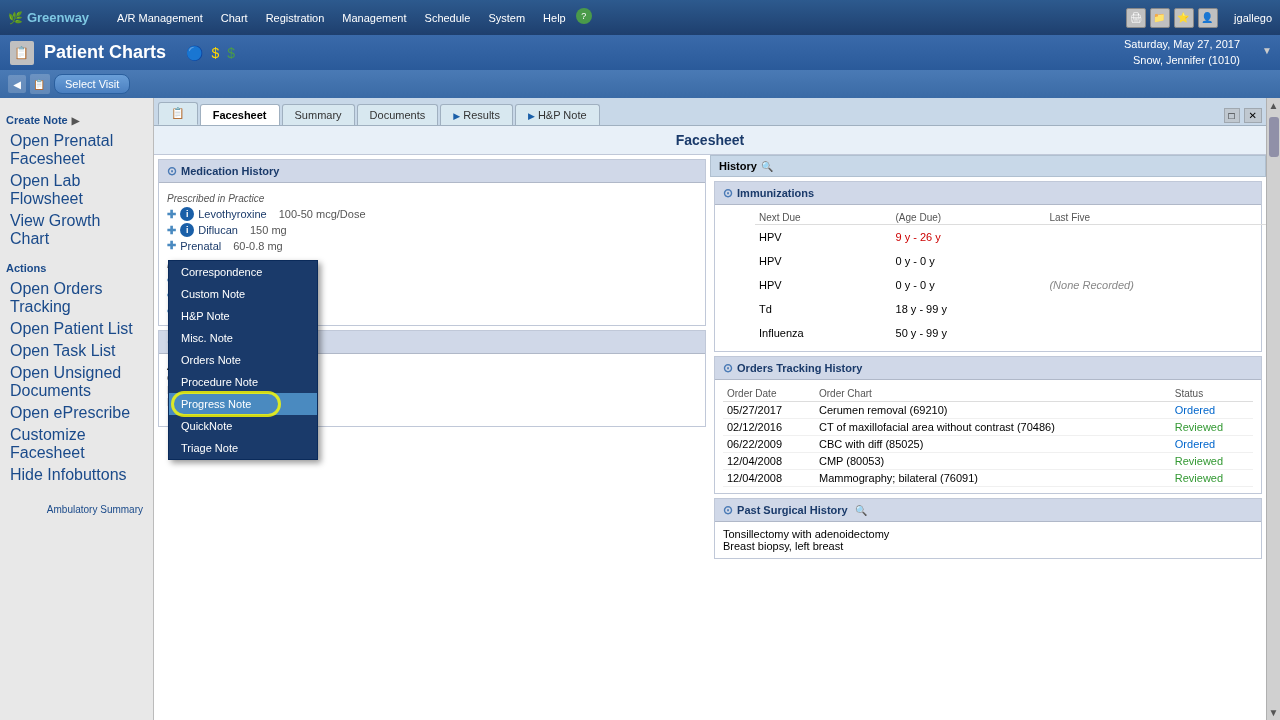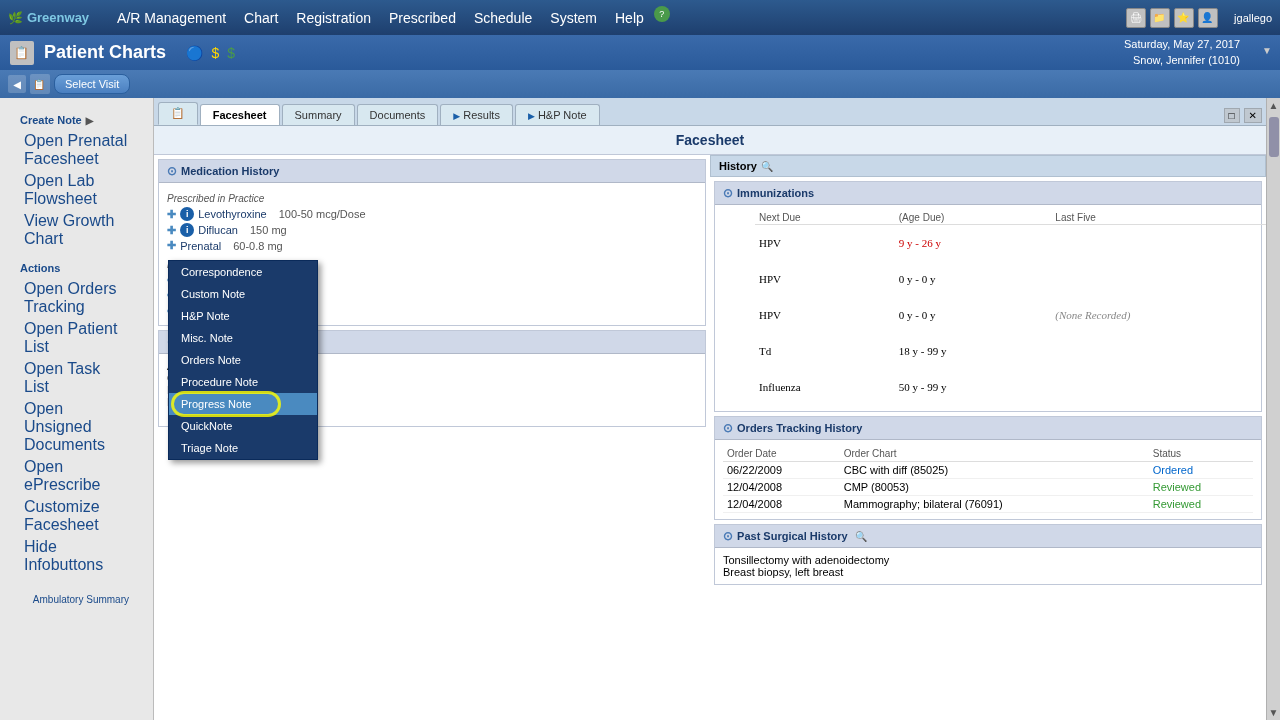--- a/index.html
+++ b/index.html
@@ -19,21 +19,21 @@
       gap: 4px;
       margin-right: 20px;
     }
     #top-nav {
       display: flex;
       gap: 2px;
       flex: 1;
     }
     .top-nav-item {
       color: #fff;
-      font-size: 14px;
+      font-size: 11px;
       padding: 4px 8px;
       cursor: pointer;
       white-space: nowrap;
     }
     #top-right {
       display: flex;
       align-items: center;
       gap: 8px;
       color: #fff;
       font-size: 11px;
@@ -82,21 +82,21 @@
       display: flex;
       height: calc(720px - 63px - 35px);
       background: #d4d4d4;
     }
 
     
     #sidebar {
       width: 154px;
       background: #e8e8e8;
       border-right: 1px solid #bbb;
-      padding: 8px 20px;
+      padding: 8px 6px;
       flex-shrink: 0;
     }
     .sidebar-section-header {
       color: #1a4a8a;
       font-weight: bold;
       font-size: 11px;
       margin-bottom: 4px;
       margin-top: 8px;
       display: flex;
       align-items: center;
@@ -217,22 +217,21 @@
     }
     .imm-table th {
       color: #555;
       font-weight: normal;
       text-align: left;
       padding: 1px 4px;
       border-bottom: 1px solid #ddd;
       font-size: 10px;
     }
     .imm-table td {
-      padding: 12px 4px;
-      font-family: Liberation Serif, serif;
+      padding: 6px 4px;
     }
     .none-recorded { font-style: italic; color: #888; }
 
     
     .orders-table {
       width: 100%;
       font-size: 11px;
       border-collapse: collapse;
     }
     .orders-table th {
@@ -343,21 +342,21 @@
 
 <div id="top-bar">
   <div id="logo-area">
     <span>🌿</span>
     <span style="color:#7ec8e3;font-size:13px;font-weight:bold;">Greenway</span>
   </div>
   <nav id="top-nav">
     <span class="top-nav-item">A/R Management</span>
     <span class="top-nav-item">Chart</span>
     <span class="top-nav-item">Registration</span>
-    <span class="top-nav-item">Prescribed</span>
+    <span class="top-nav-item">Management</span>
     <span class="top-nav-item">Schedule</span>
     <span class="top-nav-item">System</span>
     <span class="top-nav-item">Help</span>
     <span class="top-nav-item" style="background:#4a9a4a;border-radius:50%;width:16px;height:16px;display:inline-flex;align-items:center;justify-content:center;font-size:9px;">?</span>
   </nav>
   <div id="top-right">
     <div id="toolbar-icons">
       <div class="toolbar-icon">🖨</div>
       <div class="toolbar-icon">📁</div>
       <div class="toolbar-icon">⭐</div>
@@ -575,20 +574,30 @@
     <thead>
       <tr>
         <th>Order Date</th>
         <th>Order Chart</th>
         <th>Status</th>
       </tr>
     </thead>
     <tbody>
 
       <tr>
+        <td>05/27/2017</td>
+        <td>Cerumen removal (69210)</td>
+        <td style="color:#0066cc;">Ordered</td>
+      </tr>
+      <tr>
+        <td>02/12/2016</td>
+        <td>CT of maxillofacial area without contrast (70486)</td>
+        <td style="color:#339933;">Reviewed</td>
+      </tr>
+      <tr>
         <td>06/22/2009</td>
         <td>CBC with diff (85025)</td>
         <td style="color:#0066cc;">Ordered</td>
       </tr>
       <tr>
         <td>12/04/2008</td>
         <td>CMP (80053)</td>
         <td style="color:#339933;">Reviewed</td>
       </tr>
       <tr>

